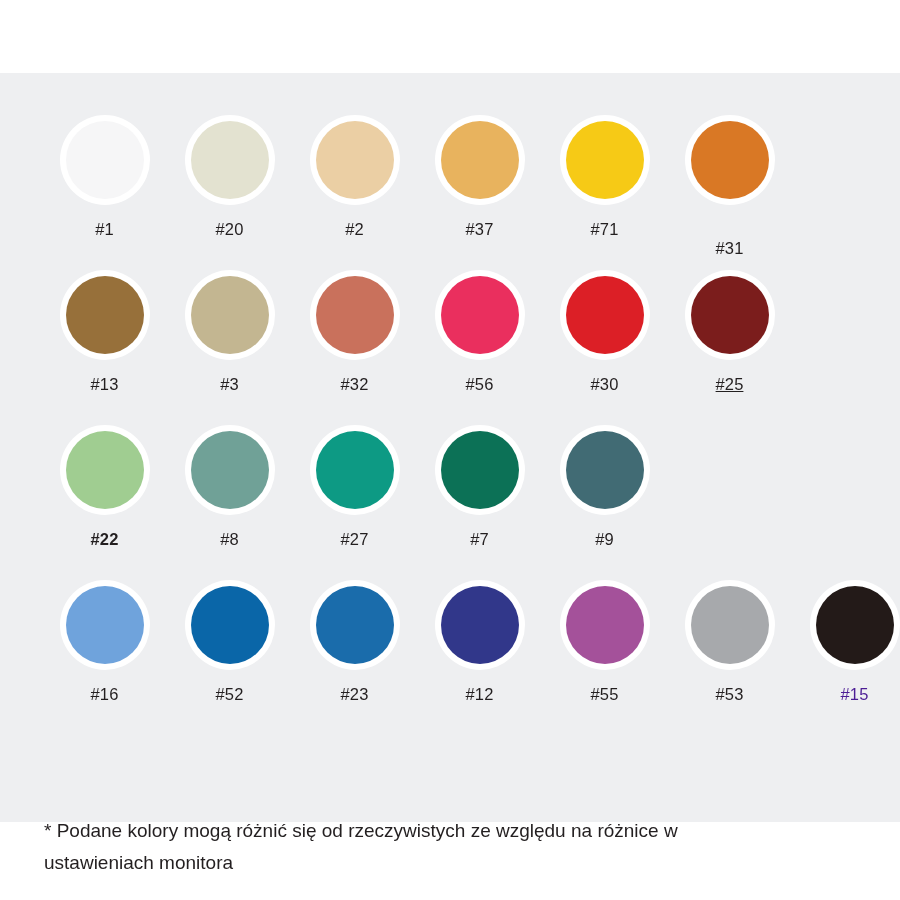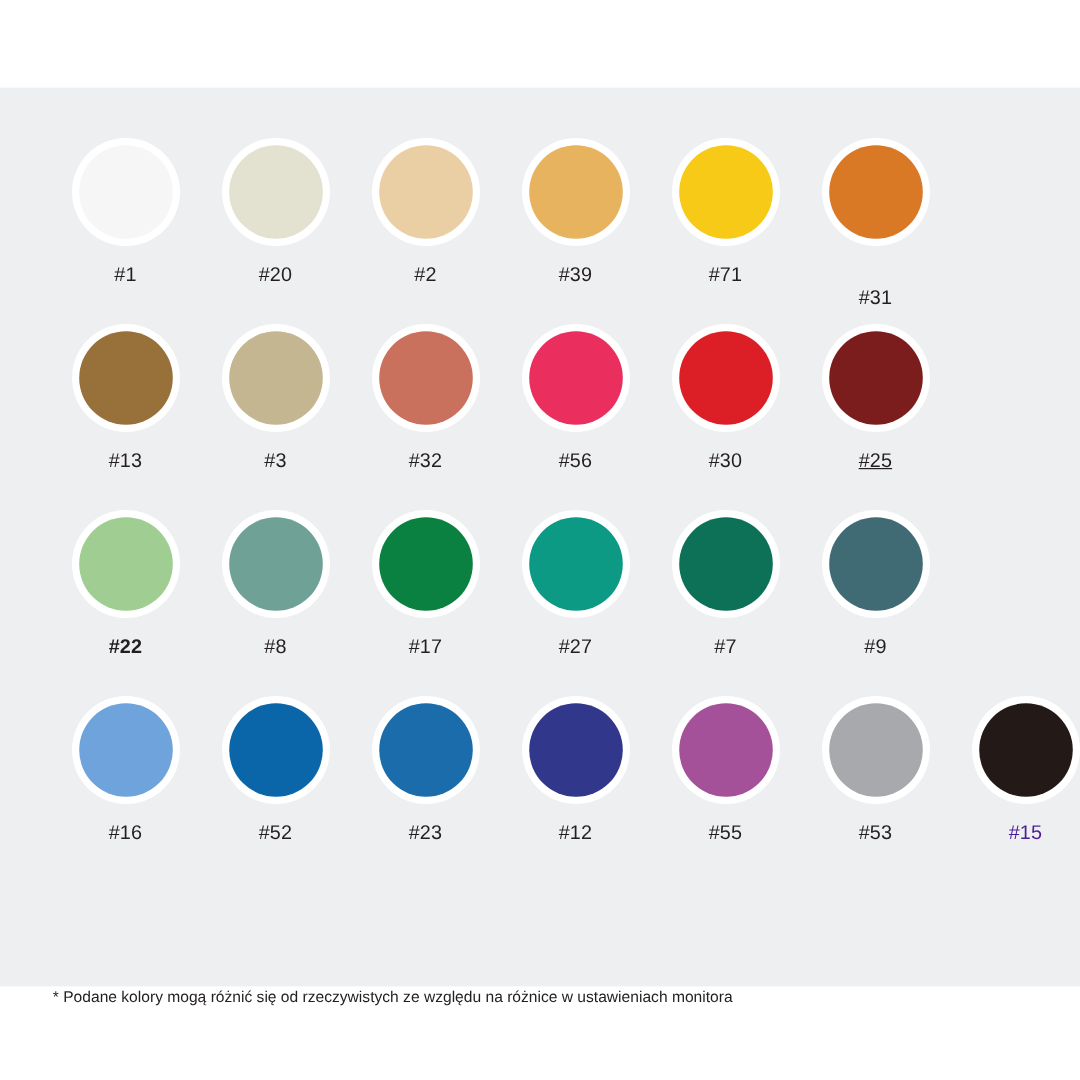--- a/index.html
+++ b/index.html
@@ -67,21 +67,21 @@
     letter-spacing: 0.1px;
     font-family: "Liberation Sans", sans-serif;
     white-space: nowrap;
   }
 
   #footnote {
     position: absolute;
     left: 44px;
     top: 742px;
     width: 740px;
-    font-size: 13px;
+    font-size: 19px;
     line-height: 32px;
     color: #231f20;
     font-family: "Liberation Sans", sans-serif;
   }
 </style>
 </head>
 <body style="background: rgb(255, 255, 255);">
 
 <div id="swatch-panel" style="background: rgb(238, 239, 241);">
   <div id="swatch-grid">
@@ -93,21 +93,21 @@
         <div class="swatch-cell">
           <div class="swatch-disc" style="background: rgb(227, 226, 208); box-shadow: rgb(255, 255, 255) 0px 0px 0px 6px;"></div>
           <div class="swatch-label" style="color: rgb(35, 31, 32);">#20</div>
         </div>
         <div class="swatch-cell">
           <div class="swatch-disc" style="background: rgb(235, 207, 164); box-shadow: rgb(255, 255, 255) 0px 0px 0px 6px;"></div>
           <div class="swatch-label" style="color: rgb(35, 31, 32);">#2</div>
         </div>
         <div class="swatch-cell">
           <div class="swatch-disc" style="background: rgb(232, 179, 94); box-shadow: rgb(255, 255, 255) 0px 0px 0px 6px;"></div>
-          <div class="swatch-label" style="color: rgb(35, 31, 32);">#39</div>
+          <div class="swatch-label" style="color: rgb(35, 31, 32);">#37</div>
         </div>
         <div class="swatch-cell">
           <div class="swatch-disc" style="background: rgb(246, 202, 22); box-shadow: rgb(255, 255, 255) 0px 0px 0px 6px;"></div>
           <div class="swatch-label" style="color: rgb(35, 31, 32);">#71</div>
         </div>
         <div class="swatch-cell">
           <div class="swatch-disc" style="background: rgb(217, 120, 37); box-shadow: rgb(255, 255, 255) 0px 0px 0px 6px;"></div>
           <div class="swatch-label" style="color: rgb(35, 31, 32); margin-top: 41px;">#31</div>
         </div>
       </div>
@@ -138,24 +138,20 @@
         </div>
       </div>
       <div class="swatch-row">
         <div class="swatch-cell">
           <div class="swatch-disc" style="background: rgb(160, 205, 145); box-shadow: rgb(255, 255, 255) 0px 0px 0px 6px;"></div>
           <div class="swatch-label" style="color: rgb(35, 31, 32); font-weight: bold;">#22</div>
         </div>
         <div class="swatch-cell">
           <div class="swatch-disc" style="background: rgb(112, 161, 151); box-shadow: rgb(255, 255, 255) 0px 0px 0px 6px;"></div>
           <div class="swatch-label" style="color: rgb(35, 31, 32);">#8</div>
-        </div>
-        <div class="swatch-cell">
-          <div class="swatch-disc" style="background: rgb(10, 129, 64); box-shadow: rgb(255, 255, 255) 0px 0px 0px 6px;"></div>
-          <div class="swatch-label" style="color: rgb(35, 31, 32);">#17</div>
         </div>
         <div class="swatch-cell">
           <div class="swatch-disc" style="background: rgb(13, 154, 132); box-shadow: rgb(255, 255, 255) 0px 0px 0px 6px;"></div>
           <div class="swatch-label" style="color: rgb(35, 31, 32);">#27</div>
         </div>
         <div class="swatch-cell">
           <div class="swatch-disc" style="background: rgb(12, 113, 86); box-shadow: rgb(255, 255, 255) 0px 0px 0px 6px;"></div>
           <div class="swatch-label" style="color: rgb(35, 31, 32);">#7</div>
         </div>
         <div class="swatch-cell">

